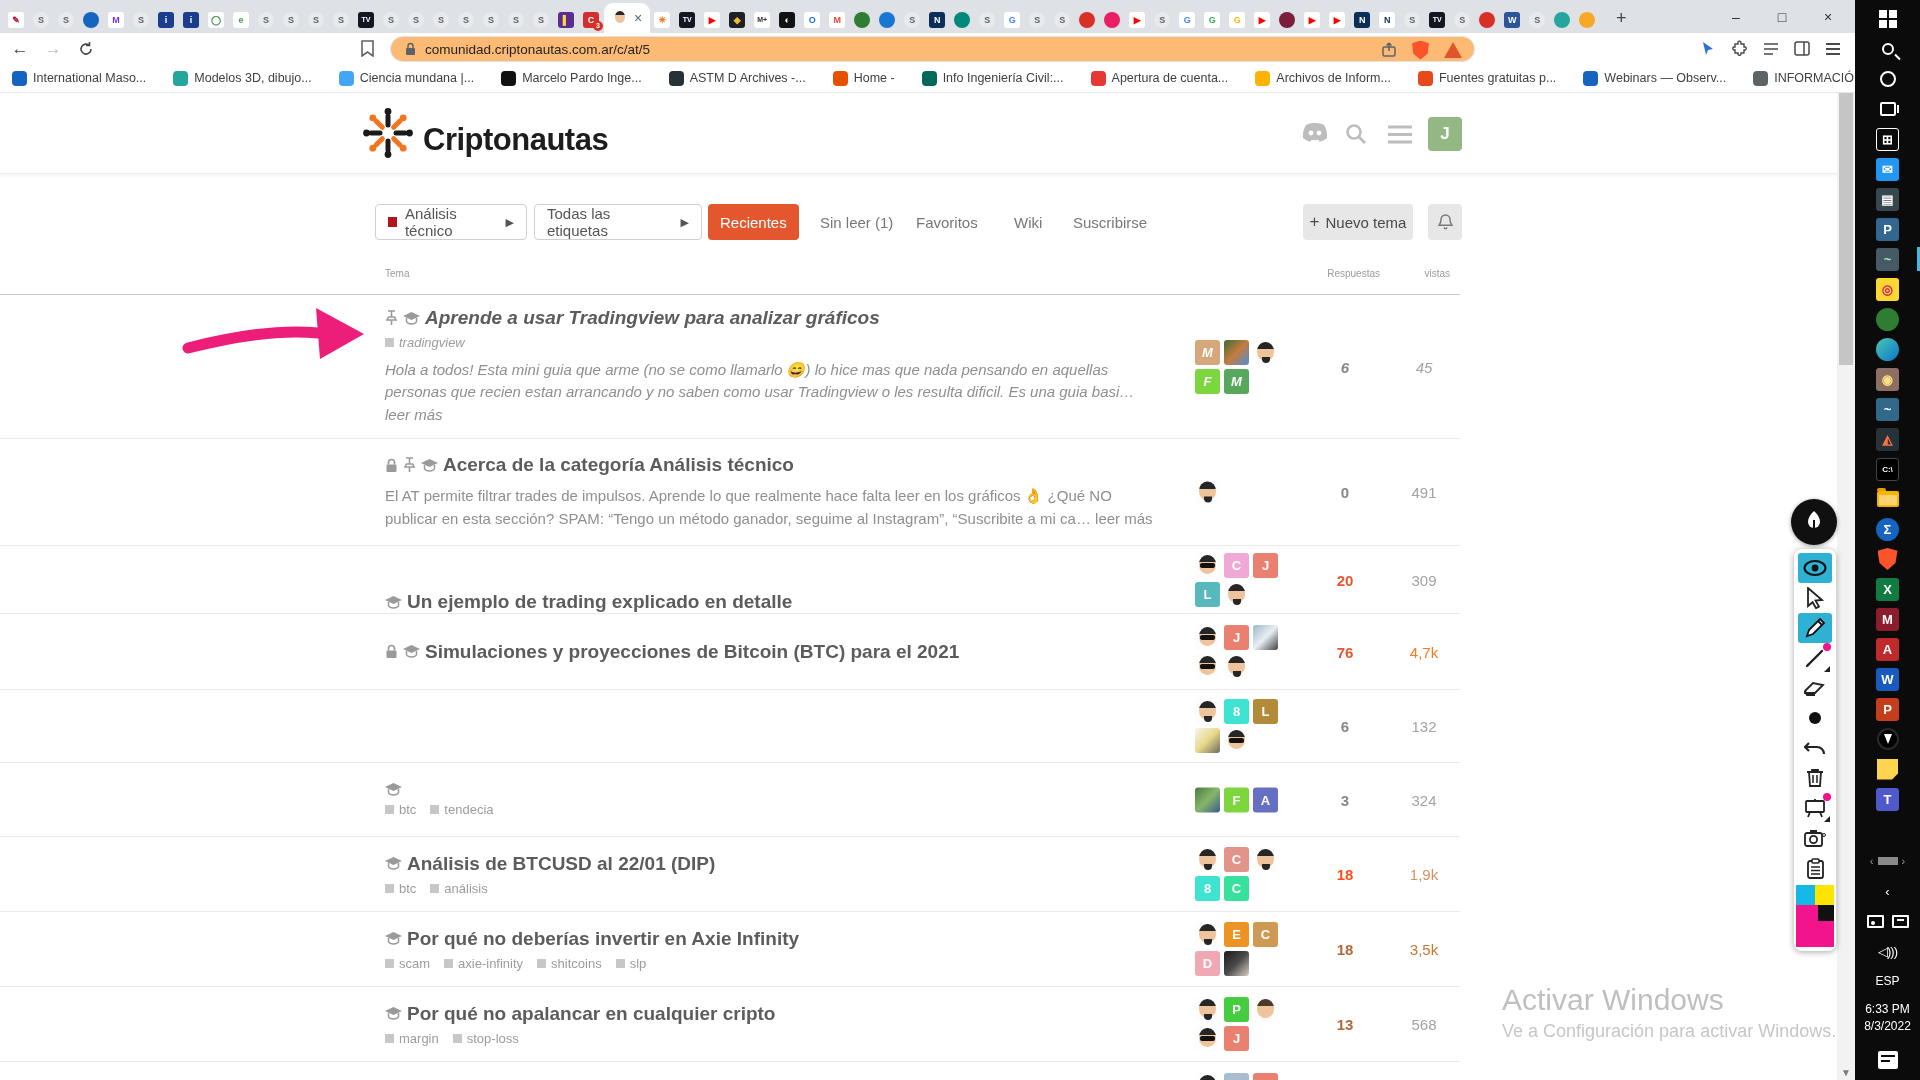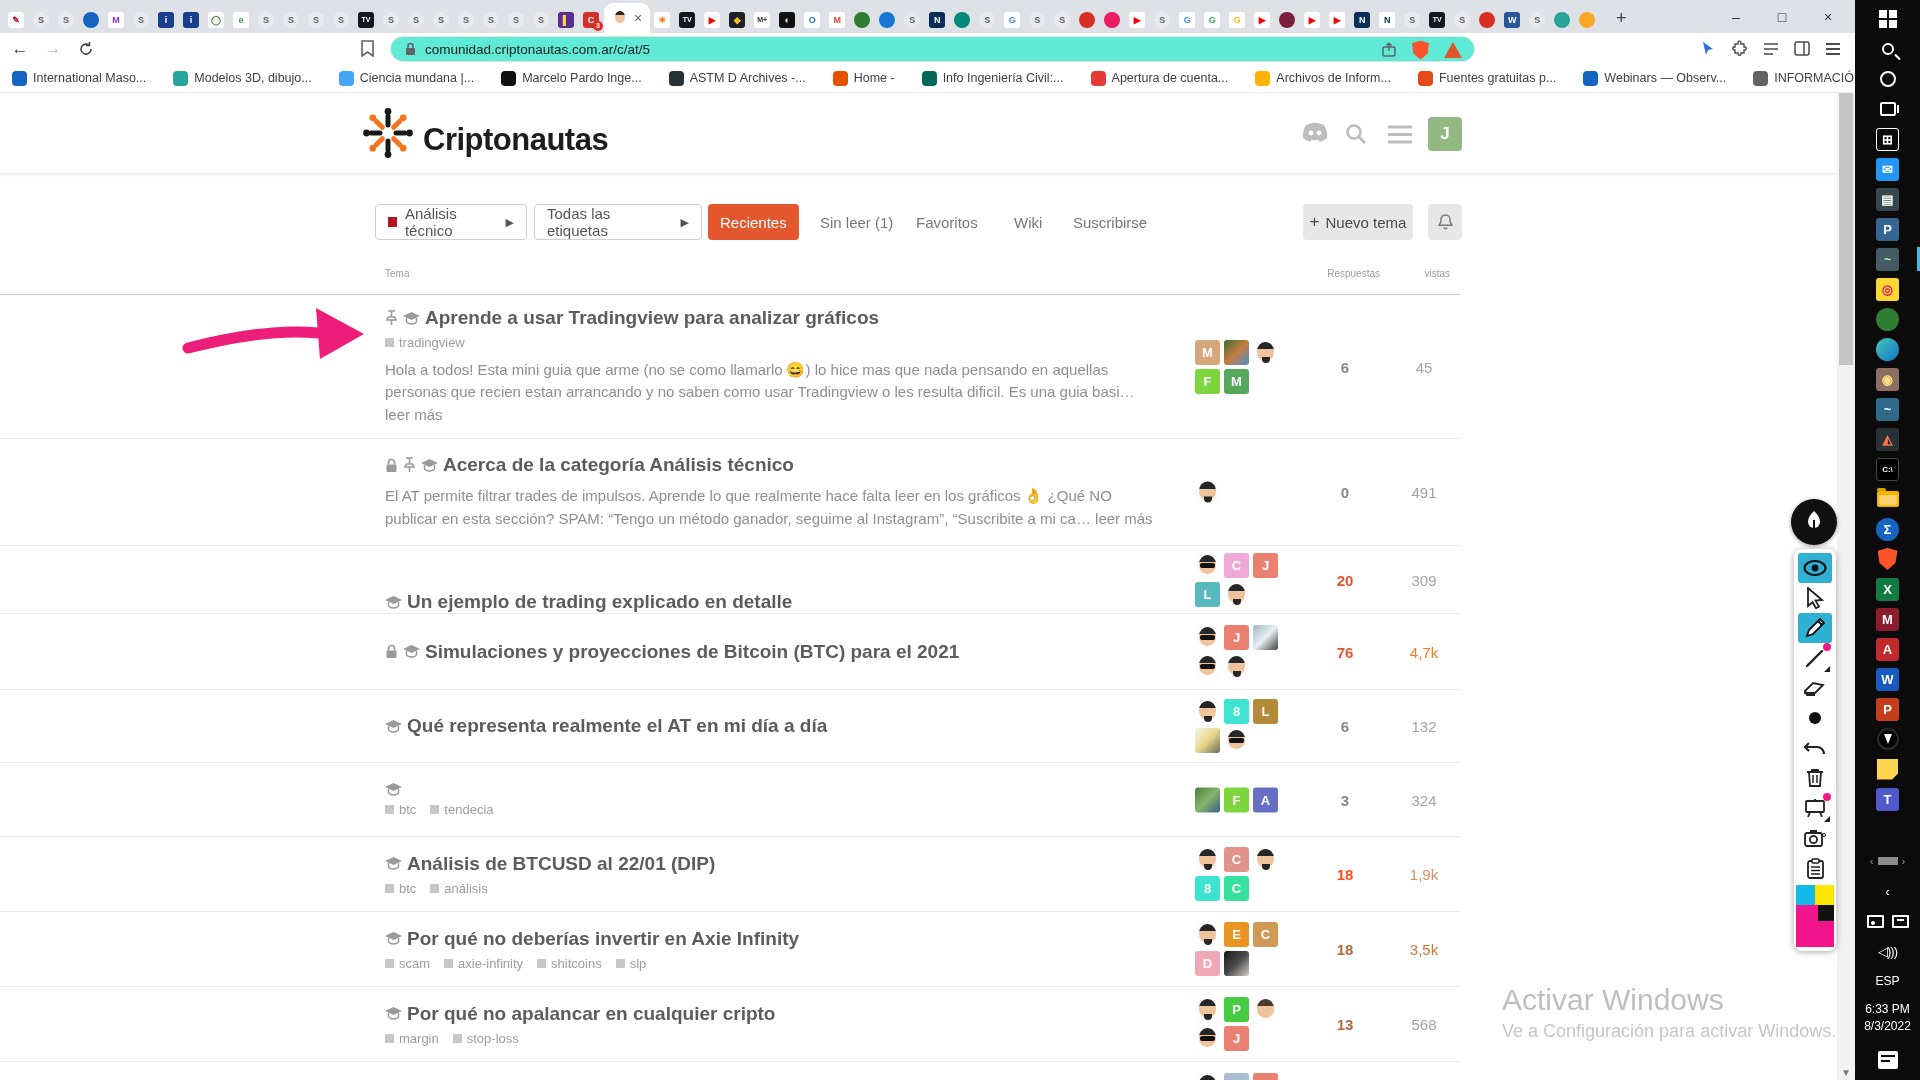--- a/index.html
+++ b/index.html
@@ -19,21 +19,21 @@
   #new-tab{width:26px;height:26px;margin:0 0 2px 8px;display:flex;align-items:center;justify-content:center;font-size:18px;color:#444}
   #win-controls{position:absolute;top:0;right:4px;height:33px;display:flex}
   #win-controls span{width:46px;height:33px;display:flex;align-items:center;justify-content:center;font-size:14px;color:#333}
   .memoji-mini{width:16px;height:16px;border-radius:3px;background:#fff;position:relative;overflow:hidden}
   .memoji-mini::before{content:"";position:absolute;left:3px;top:1px;width:10px;height:12px;border-radius:48%;background:linear-gradient(#262626 0 37%,#efc39c 37%)}
 
   #addr{height:31px;background:#fff;position:relative;display:flex;align-items:center}
   .navbtn{width:26px;height:26px;margin-left:7px;display:flex;align-items:center;justify-content:center;font-size:17px;color:#454545}
   .navbtn.dis{color:#b9b9b9}
   #flag-ic{position:absolute;left:360px;top:7px}
-  #urlpill{position:absolute;left:390px;top:3px;width:1085px;height:26px;border:1px solid #e2e2e2;border-radius:13px;background:#5eead4;display:flex;align-items:center;padding:12px 14px}
+  #urlpill{position:absolute;left:390px;top:3px;width:1085px;height:26px;border:1px solid #e2e2e2;border-radius:13px;background:#fdba74;display:flex;align-items:center;padding:12px 14px}
   #urltext{font-size:13.5px;color:#232323;margin-left:9px}
   #pill-right{position:absolute;right:12px;top:0;height:26px;display:flex;align-items:center;gap:15px}
   .shield{width:17px;height:19px;background:#fb542b;clip-path:polygon(50% 0,100% 14%,92% 70%,50% 100%,8% 70%,0 14%)}
   .rtri{width:0;height:0;border-left:9px solid transparent;border-right:9px solid transparent;border-bottom:16px solid #e0562c}
   #addr-right{position:absolute;right:14px;top:0;height:31px;display:flex;align-items:center;gap:15px}
 
   #bmbar{height:29px;background:#fff;border-bottom:1px solid #e9e9e9;display:flex;align-items:center;padding-left:12px}
   .bm{display:flex;align-items:center;gap:6px;margin-right:27px;font-size:12.5px;color:#404040;white-space:nowrap}
   .bmfav{width:15px;height:15px;border-radius:4px;flex:0 0 auto}
 
@@ -514,21 +514,21 @@
         </svg>
     </div>
 
     <div id="colhead">
       <span id="ch-tema">Tema</span>
       <span id="ch-replies">Respuestas</span>
       <span id="ch-views">vistas</span>
     </div>
 
     <div id="topics">
-        <div class="trow" style="height: 144px;">
+        <div class="trow" style="height: 144px; font-style: italic;">
           <div class="tmain">
             <div class="ttitle">
               <span class="sic">
                 <svg width="13" height="16" viewBox="0 0 13 16">
                   <path d="M3 1h7M6.5 1v6M3.5 7h6l1.5 3h-9z M6.5 10v5" stroke="#9a9a9a" stroke-width="1.6" fill="none"></path>
                 </svg>
               </span>
               <span class="sic">
                 <svg width="17" height="13" viewBox="0 0 17 13">
                   <path d="M8.5 0L17 4 8.5 8 0 4z" fill="#9a9a9a"></path>
@@ -626,31 +626,20 @@
             <div class="av memoji shades"></div>
             <div class="av letter" style="background: rgb(234, 129, 112);">J</div>
             <div class="av" style="background: linear-gradient(135deg, rgb(159, 184, 200), rgb(232, 238, 243), rgb(64, 64, 64));"></div>
             <div class="av memoji shades"></div>
             <div class="av memoji beard"></div>
           </div>
           <div class="treplies" style="color: rgb(228, 87, 46);">76</div>
           <div class="tviews" style="color: rgb(254, 122, 28);">4,7k</div>
         </div>
         <div class="trow" style="height: 73px;">
-          <div class="tmain">
-            <div class="ttitle">
-              <span class="sic">
-                <svg width="17" height="13" viewBox="0 0 17 13">
-                  <path d="M8.5 0L17 4 8.5 8 0 4z" fill="#9a9a9a"></path>
-                  <path d="M3.5 6v3.5c0 1.2 2.2 2.5 5 2.5s5-1.3 5-2.5V6" fill="none" stroke="#9a9a9a" stroke-width="1.5"></path>
-                </svg>
-              </span>
-              <span>Qué representa realmente el AT en mi día a día</span>
-            </div>
-          </div>
           <div class="tavs">
             <div class="av memoji beard"></div>
             <div class="av letter" style="background: rgb(63, 227, 210);">8</div>
             <div class="av letter" style="background: rgb(178, 138, 58);">L</div>
             <div class="av" style="background: linear-gradient(135deg, rgb(245, 245, 240), rgb(232, 216, 138), rgb(107, 107, 90));"></div>
             <div class="av memoji shades"></div>
           </div>
           <div class="treplies" style="color: rgb(135, 135, 135);">6</div>
           <div class="tviews" style="color: rgb(163, 163, 163);">132</div>
         </div>

